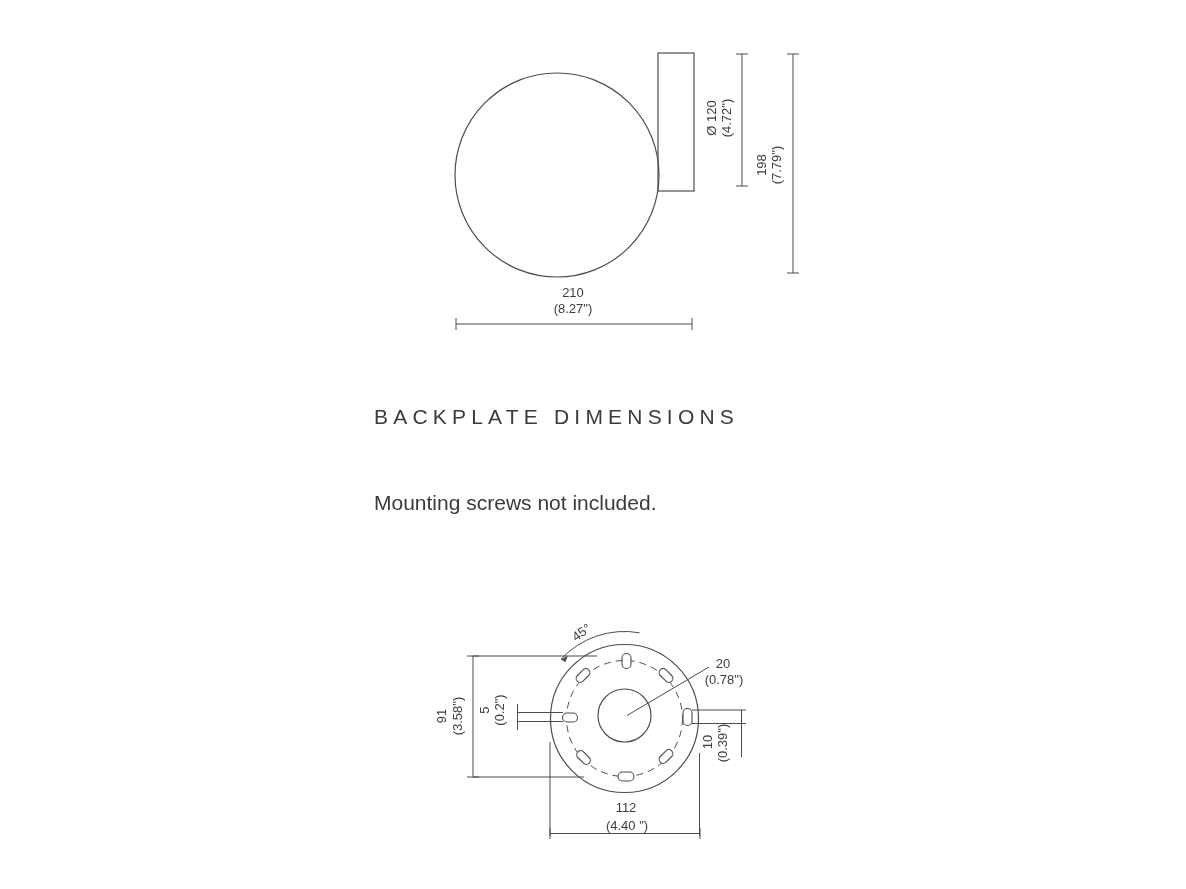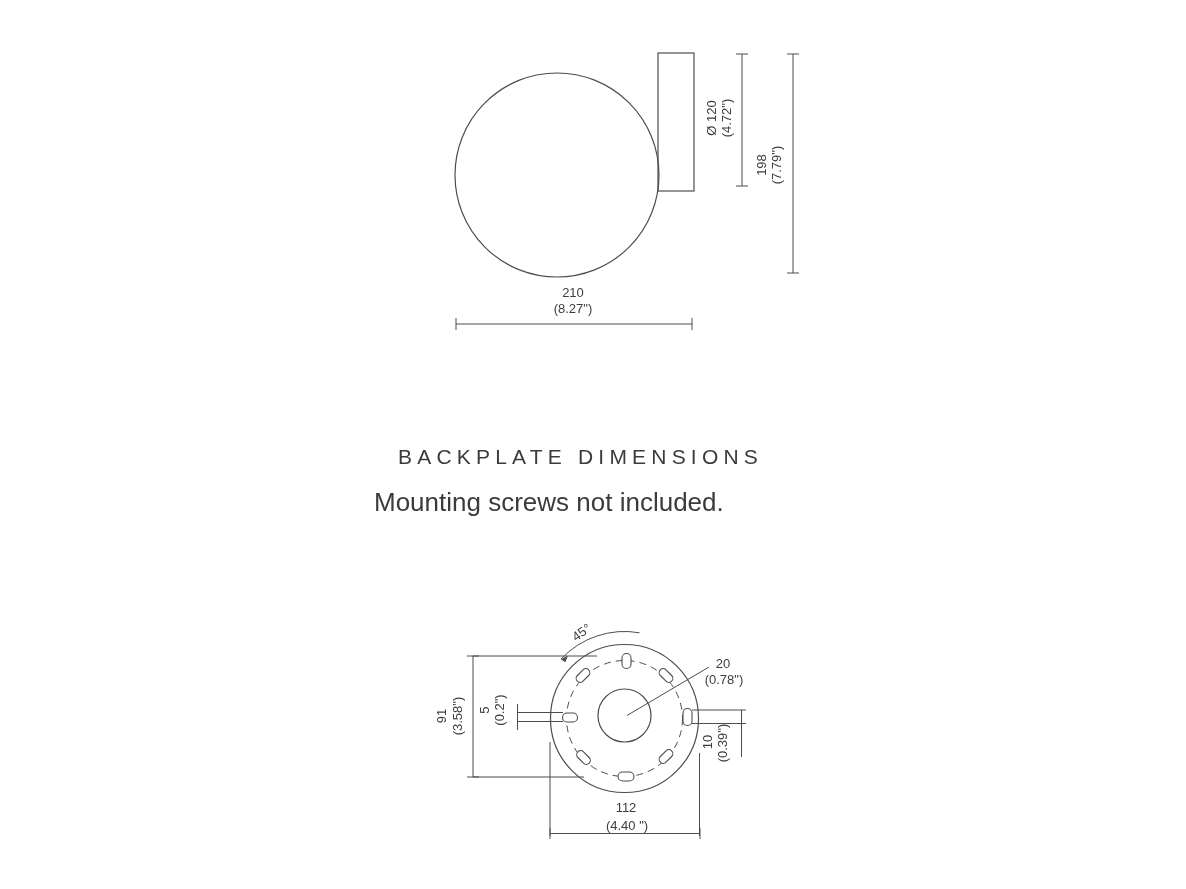--- a/index.html
+++ b/index.html
@@ -11,31 +11,30 @@
   #page {
     position: relative;
     width: 1186px;
     height: 889px;
     background: #ffffff;
     overflow: hidden;
   }
   .abs { position: absolute; }
   #heading {
     left: 374px;
-    top: 445px;
+    top: 405px;
     font-size: 21px;
     letter-spacing: 5.2px;
     color: #3b3b3b;
     white-space: nowrap;
-    margin-left: 24px;
   }
   #notes {
     left: 374px;
     top: 488px;
-    font-size: 26px;
+    font-size: 21px;
     line-height: 29px;
     color: #3b3b3b;
     white-space: nowrap;
   }
   svg { display: block; }
   svg text {
     font-family: "Liberation Sans", "DejaVu Sans", sans-serif;
     font-size: 13px;
     fill: #3d3d3d;
   }

